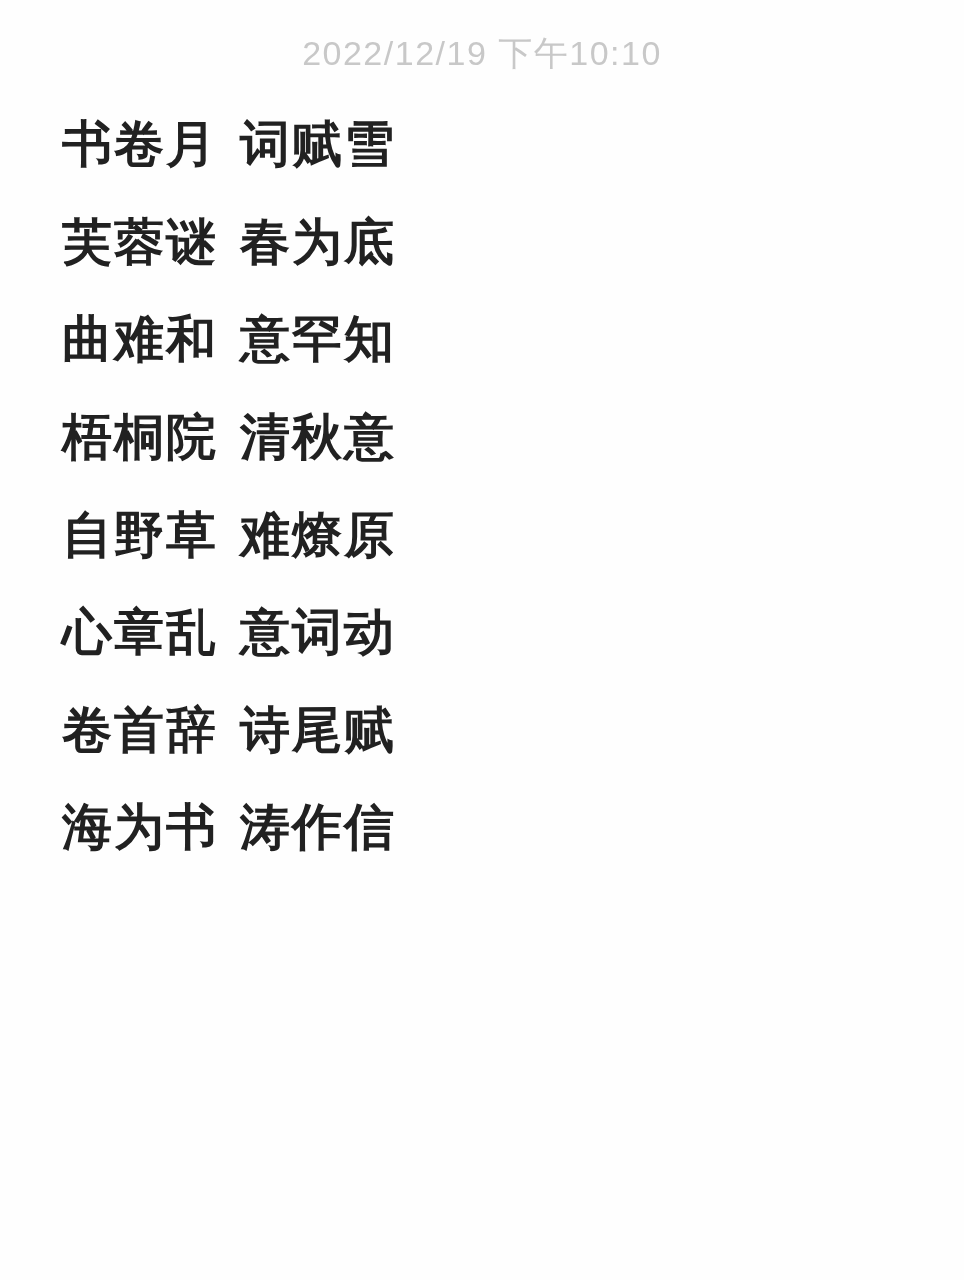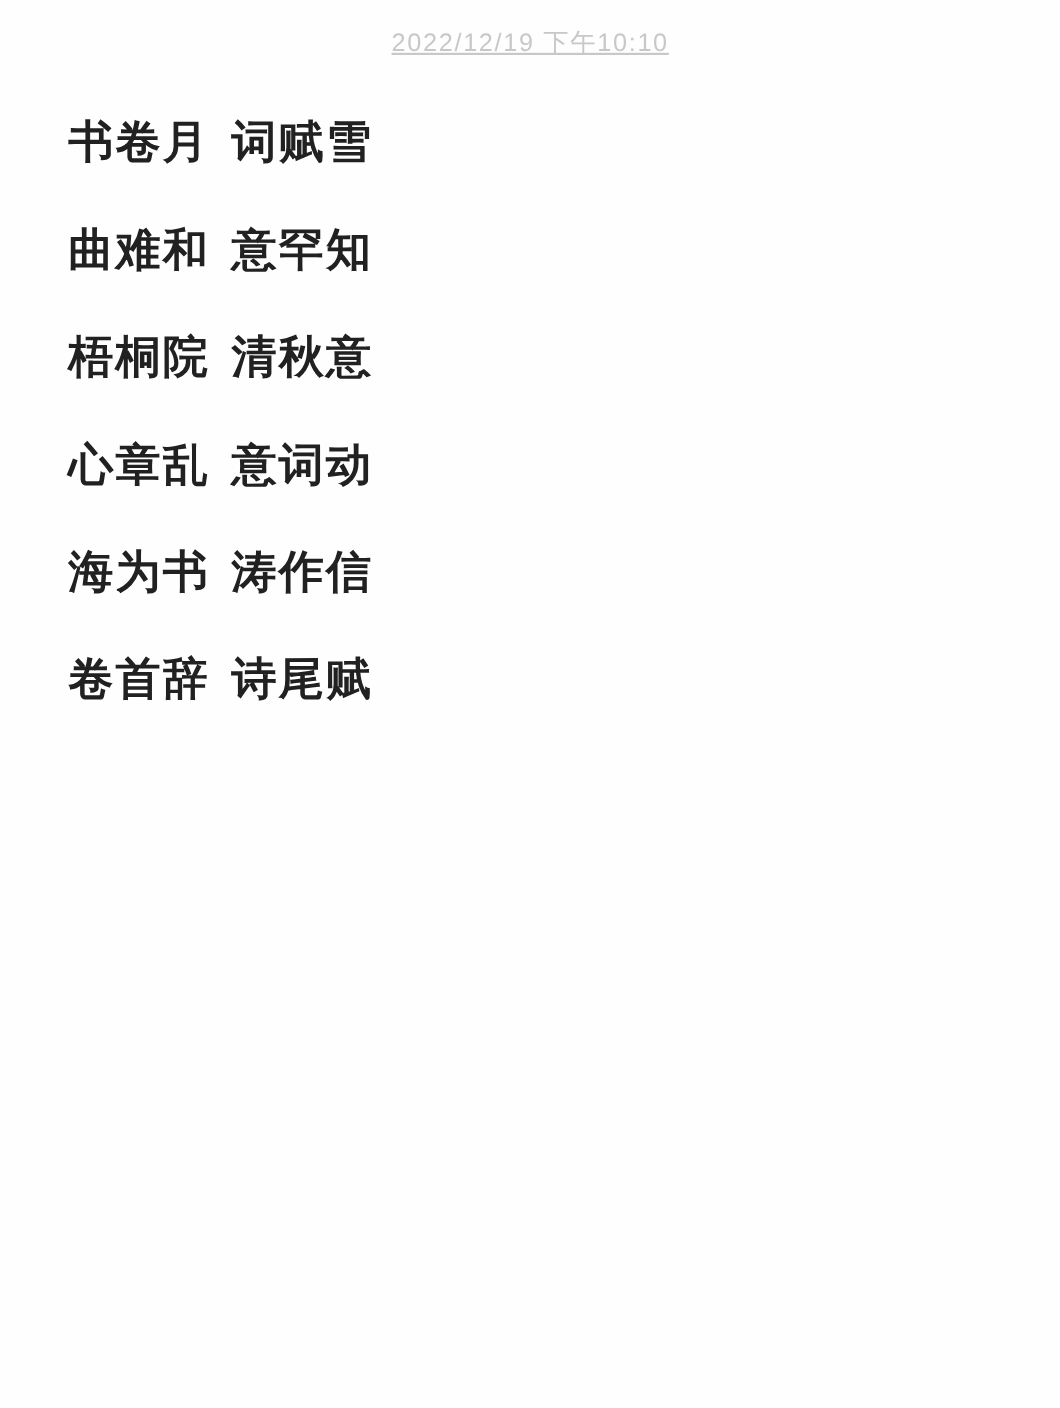--- a/index.html
+++ b/index.html
@@ -7,50 +7,51 @@
     padding: 0;
   }
   body {
     width: 964px;
     height: 1280px;
     background: #fefefe;
     font-family: "Liberation Sans", "DejaVu Sans", sans-serif;
     overflow: hidden;
   }
   .timestamp {
-    padding-top: 17px;
+    padding-top: 32px;
     text-align: center;
-    font-size: 23px;
+    font-size: 34px;
     line-height: 42px;
     color: #c8c8c8;
     letter-spacing: 1.5px;
     font-weight: 400;
-    text-decoration: underline;
   }
   .poem {
     margin-top: 22px;
   }
   .line {
     height: 97.6px;
     display: flex;
     align-items: center;
     padding-left: 62px;
-    font-size: 41px;
+    font-size: 50px;
     font-weight: 600;
     color: #212121;
     letter-spacing: 2px;
     word-spacing: 6px;
     white-space: pre;
   }
 </style>
 </head>
 <body>
 
 <div class="timestamp">2022/12/19 下午10:10</div>
 
 <div class="poem">
   <div class="line">书卷月 词赋雪</div>
+  <div class="line">芙蓉谜 春为底</div>
   <div class="line">曲难和 意罕知</div>
   <div class="line">梧桐院 清秋意</div>
+  <div class="line">自野草 难燎原</div>
   <div class="line">心章乱 意词动</div>
+  <div class="line">卷首辞 诗尾赋</div>
   <div class="line">海为书 涛作信</div>
-  <div class="line">卷首辞 诗尾赋</div>
 </div>
 
 </body></html>

